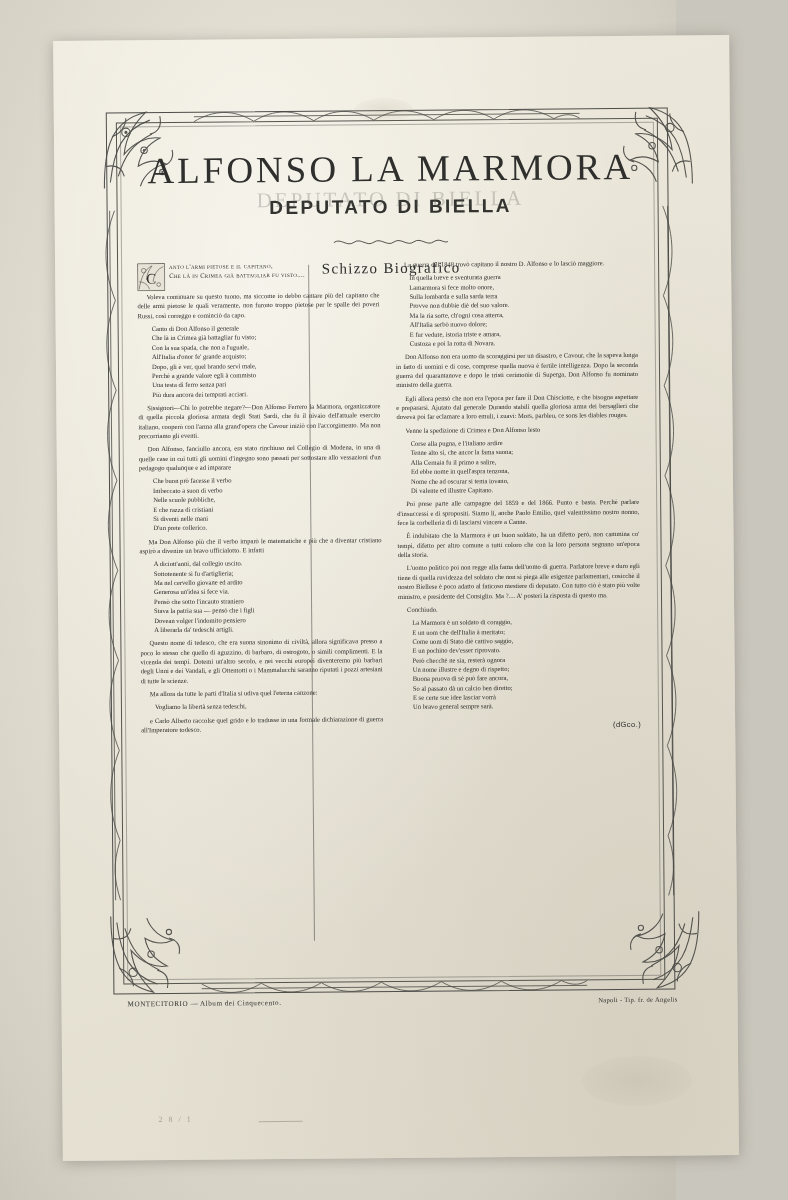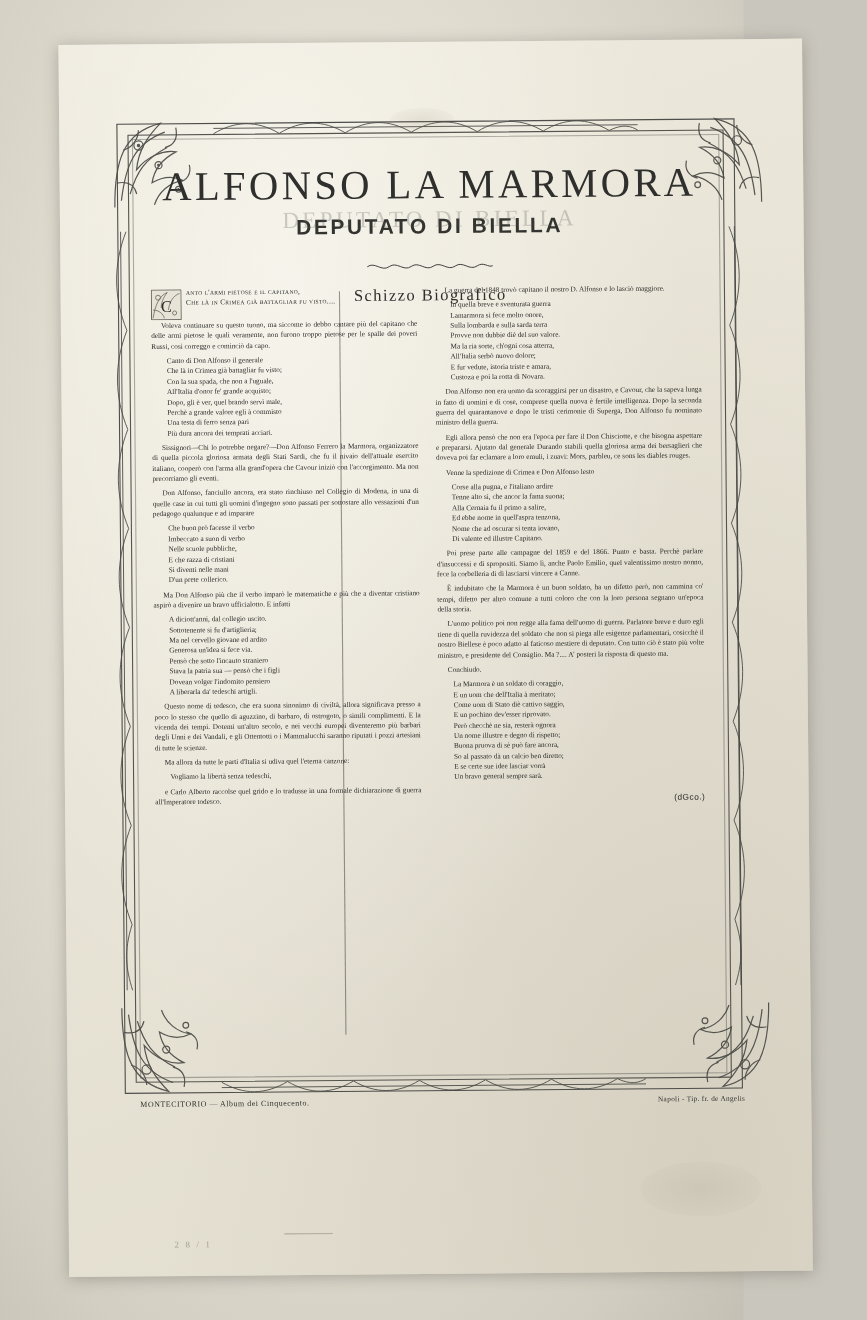--- a/index.html
+++ b/index.html
@@ -220,21 +220,20 @@
     color: #30302e;
   }
   .pencil-marks {
     position: absolute;
     left: 96px;
     top: 1075px;
     font-family: "Liberation Serif", serif;
     font-size: 8px;
     color: rgba(110,105,95,0.55);
     letter-spacing: 6px;
-    margin-top: 12px;
   }
   .pencil-marks2 {
     position: absolute;
     left: 196px;
     top: 1082px;
     width: 44px;
     height: 1px;
     background: rgba(110,105,95,0.4);
   }
   .stain {

